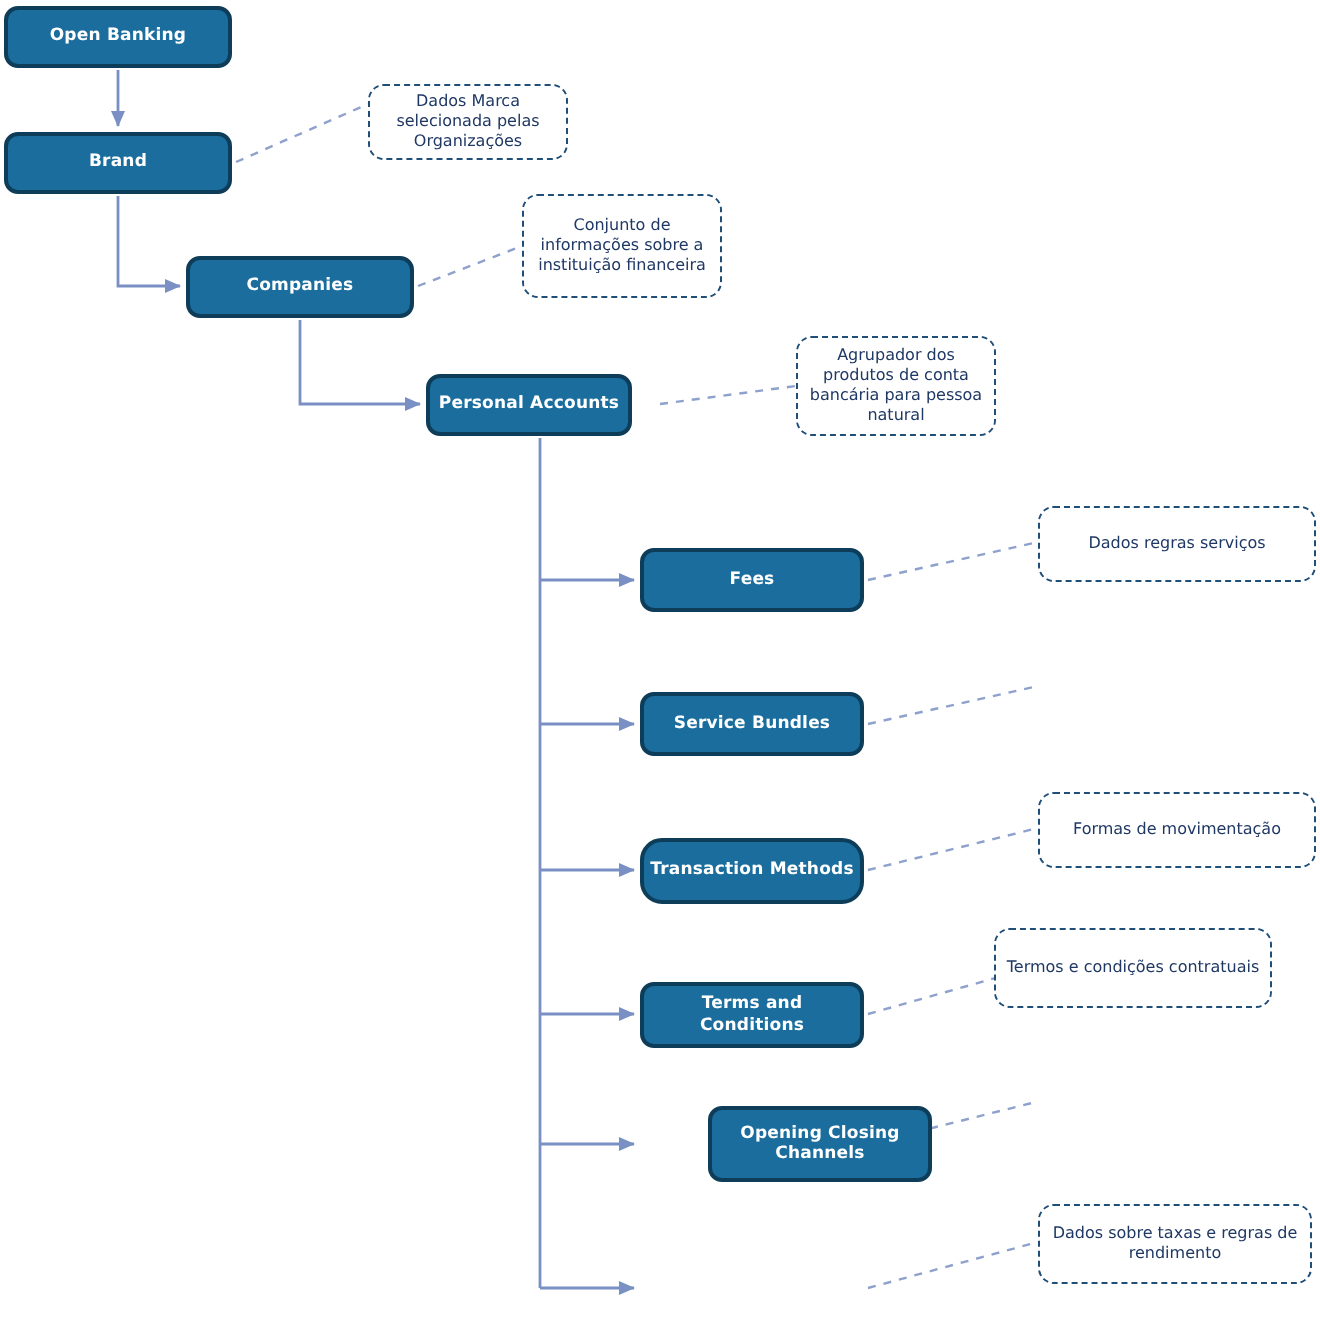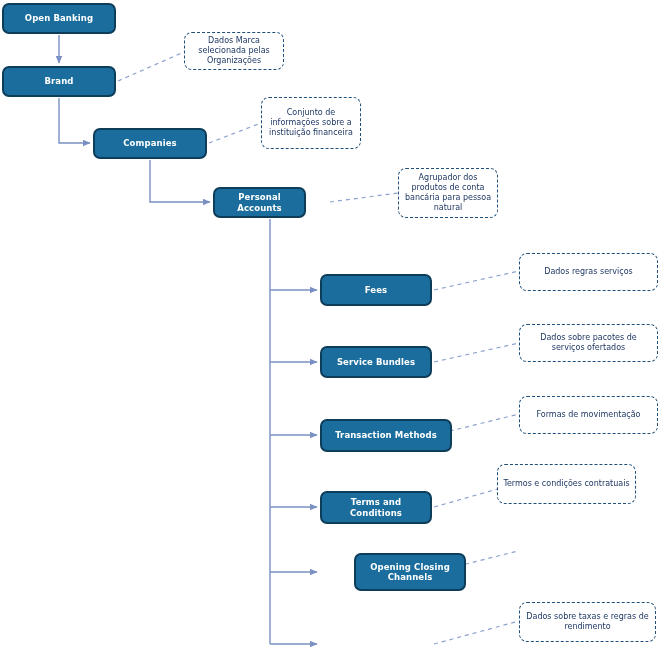--- a/index.html
+++ b/index.html
@@ -105,29 +105,28 @@
     <path class="dashed" d="M434,362 L519,343"></path>
     <path class="dashed" d="M434,435 L519,414"></path>
     <path class="dashed" d="M434,507 L519,483"></path>
     <path class="dashed" d="M434,572 L518,551"></path>
     <path class="dashed" d="M434,644 L519,621"></path>
   </svg>
 
   <div class="node" style="left:2px;  top:3px;   width:114px; height:31px;">Open Banking</div>
   <div class="node" style="left:2px;  top:66px;  width:114px; height:31px;">Brand</div>
   <div class="node" style="left:93px; top:128px; width:114px; height:31px;">Companies</div>
-  <div class="node" style="left:213px;top:187px; width:93px; height:31px;">Personal Accounts</div>
+  <div class="node" style="left:213px;top:187px; width:103px; height:31px;">Personal Accounts</div>
   <div class="node" style="left:320px;top:274px; width:112px; height:32px;">Fees</div>
   <div class="node" style="left:320px;top:346px; width:112px; height:32px;">Service Bundles</div>
-  <div class="node" style="left:320px;top:419px; width:132px; height:33px;">Transaction Methods</div>
+  <div class="node" style="left:320px;top:419px; width:112px; height:33px;border-radius:11px;">Transaction Methods</div>
   <div class="node" style="left:320px;top:491px; width:112px; height:33px;">Terms and Conditions</div>
   <div class="node" style="left:320px;top:553px; width:112px; height:38px;margin-left:34px;">Opening Closing Channels</div>
 
-  <div class="annotation" style="left:184px;top:32px;  width:100px; height:38px;text-align:center;">Dados Marca selecionada pelas Organizações</div>
+  <div class="annotation" style="left:184px;top:42px;  width:100px; height:38px;text-align:center;">Dados Marca selecionada pelas Organizações</div>
   <div class="annotation" style="left:261px;top:97px;  width:100px; height:52px;">Conjunto de informações sobre a instituição financeira</div>
   <div class="annotation" style="left:398px;top:168px; width:100px; height:50px;">Agrupador dos produtos de conta bancária para pessoa natural</div>
   <div class="annotation" style="left:519px;top:253px; width:139px; height:38px;">Dados regras serviços</div>
-  <div class="annotation" style="left:519px;top:324px; width:139px; height:38px;">Dados sobre pacotes de serviços ofertados</div>
   <div class="annotation" style="left:519px;top:396px; width:139px; height:38px;text-align:center;">Formas de movimentação</div>
   <div class="annotation" style="left:497px;top:464px; width:139px; height:40px;">Termos e condições contratuais</div>
   <div class="annotation" style="left:519px;top:602px; width:137px; height:40px;">Dados sobre taxas e regras de rendimento</div>
 
 </div>
 
 </body></html>

